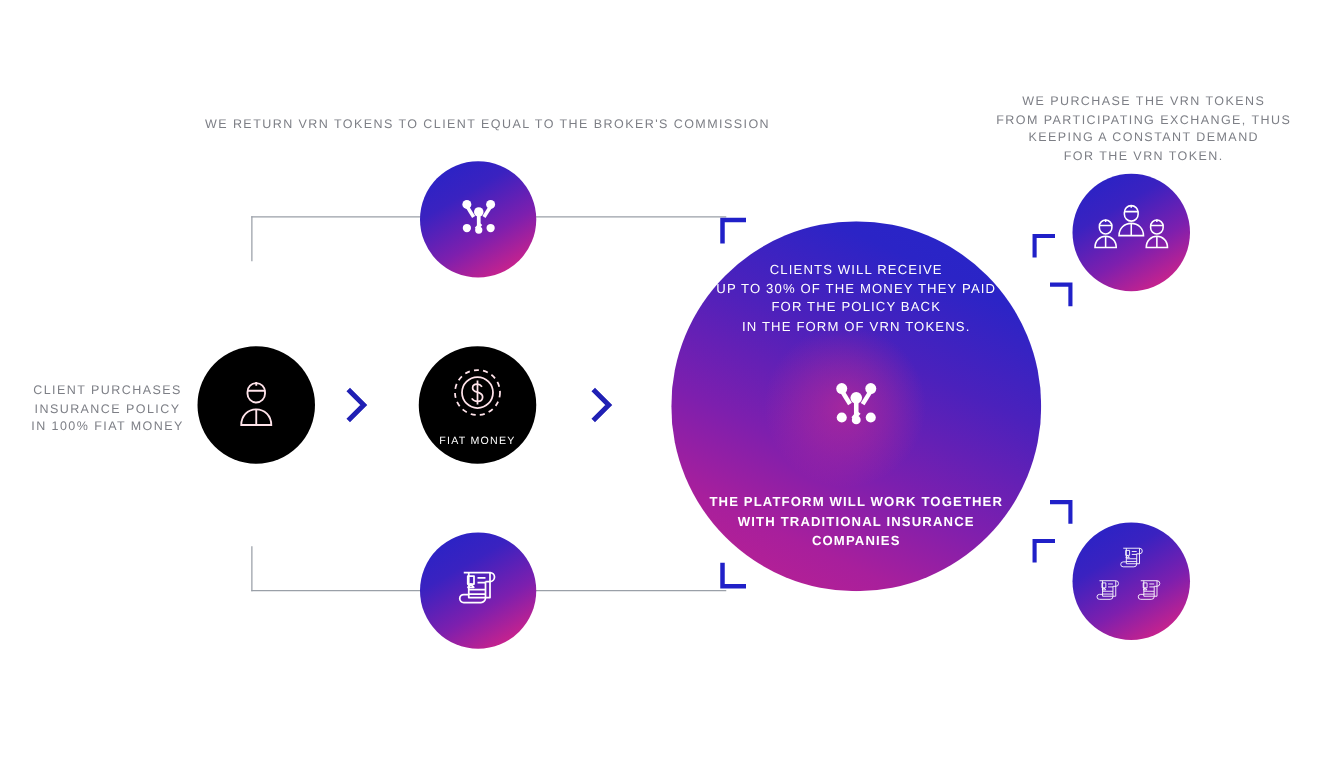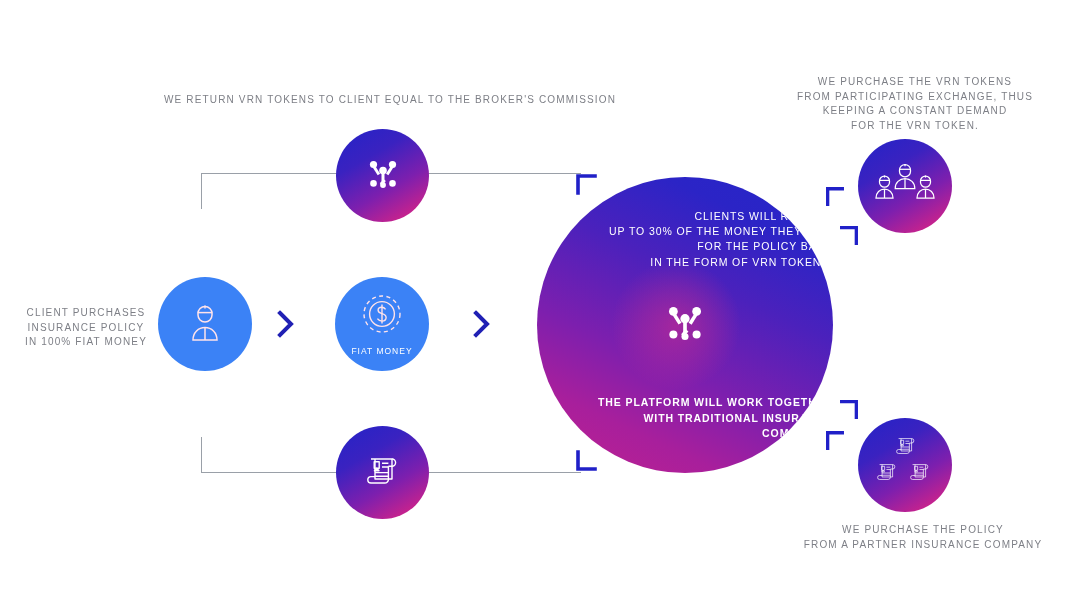--- a/index.html
+++ b/index.html
@@ -37,21 +37,21 @@
     position: absolute;
     border-radius: 50%;
     display: flex;
     flex-direction: column;
     align-items: center;
     justify-content: center;
   }
   .node.grad {
     background: linear-gradient(150deg, #2323c8 0%, #3a22c0 32%, #7d1fae 62%, #c3228f 86%, #d4298c 100%);
   }
-  .node.red { background: #3b82f6; }
+  .node.red { background: #000000; }
 
   .node .ic { display: block; }
 
   .fiat-label {
     color: #ffffff;
     font-size: 8.5px;
     letter-spacing: 1px;
     margin-top: 6px;
     text-transform: uppercase;
   }
@@ -63,21 +63,21 @@
     width: 296px; height: 296px;
     border-radius: 50%;
     background:
       radial-gradient(circle at 47% 50%, rgba(215,45,140,0.55) 0%, rgba(215,45,140,0.28) 16%, rgba(215,45,140,0.0) 30%),
       linear-gradient(205deg, #2626c9 0%, #2b24c6 18%, #4b21bc 38%, #7d1fae 62%, #a81f9c 80%, #c0218f 100%);
     overflow: hidden;
   }
   #hub .hub-text {
     position: absolute;
     width: 100%;
-    text-align: right;
+    text-align: center;
     color: #ffffff;
     font-size: 10.5px;
     letter-spacing: 0.9px;
     line-height: 1.45;
     text-transform: uppercase;
     white-space: pre-line;
   }
   #hub-top { top: 32px; }
   #hub-bottom { bottom: 32px; font-weight: bold; }
   #hub-logo {
@@ -110,22 +110,20 @@
 IN 100% FIAT MONEY</div>
 
   <div class="cap" style="left:160px; top:93px; width:460px; text-align:center;">WE RETURN VRN TOKENS TO CLIENT EQUAL TO THE BROKER'S COMMISSION</div>
 
 
   <div class="cap" style="left:775px; top:75px; width:280px; text-align:center;">WE PURCHASE THE VRN TOKENS
 FROM PARTICIPATING EXCHANGE, THUS
 KEEPING A CONSTANT DEMAND
 FOR THE VRN TOKEN.</div>
 
-  <div class="cap" style="left:783px; top:523px; width:280px; text-align:center;">WE PURCHASE THE POLICY
-FROM A PARTNER INSURANCE COMPANY</div>
 
   <div class="node red" style="left:158px; top:277px; width:94px; height:94px;">
     <span class="ic">
       <svg width="40" height="44" viewBox="0 0 40 44" fill="none" stroke="#ffe3ea" stroke-width="1.5">
         <path d="M13 13.5 a7 7 0 0 1 14 0 v1.5 a7 7 0 0 1 -14 0 z"></path>
         <path d="M12.6 12.6 h14.8"></path>
         <path d="M20 8.6 v-3"></path>
         <path d="M8 40 c0-7.5 5.4-12.5 12-12.5 s12 5 12 12.5 z"></path>
         <path d="M20 27.5 v12.5"></path>
       </svg>

